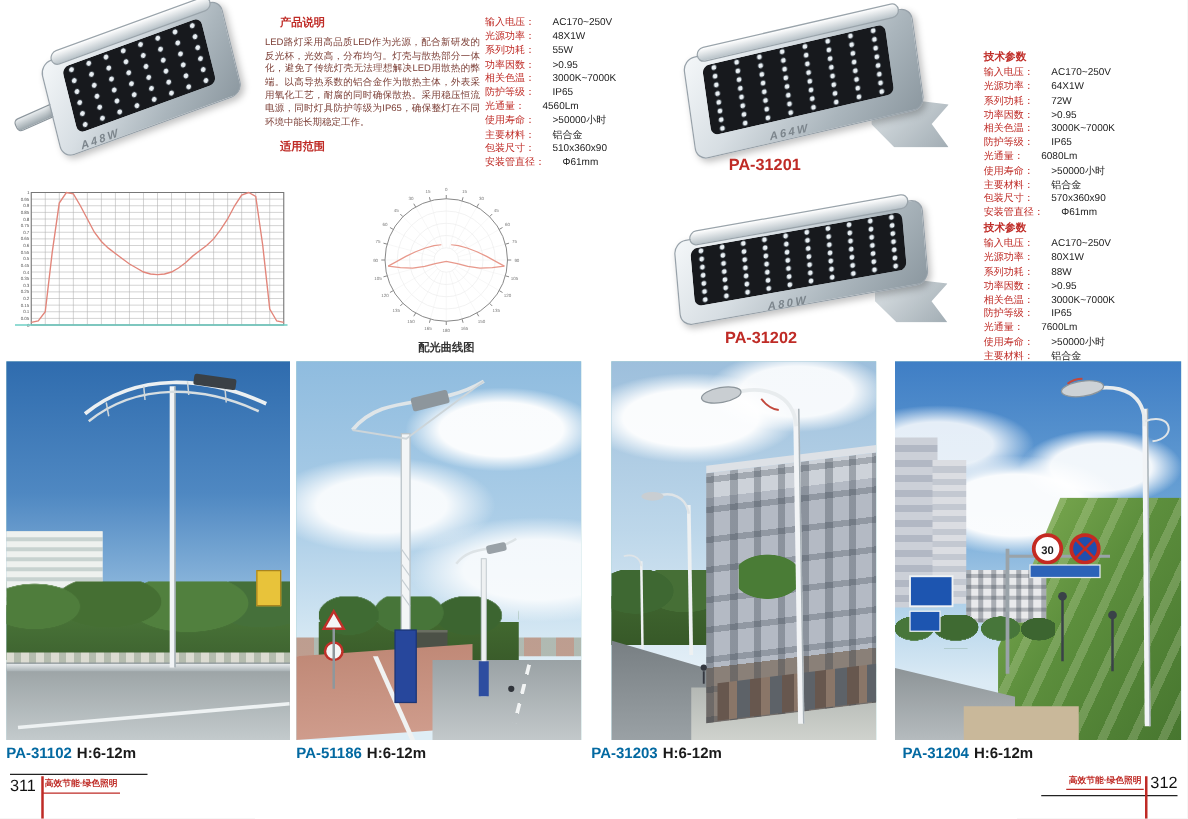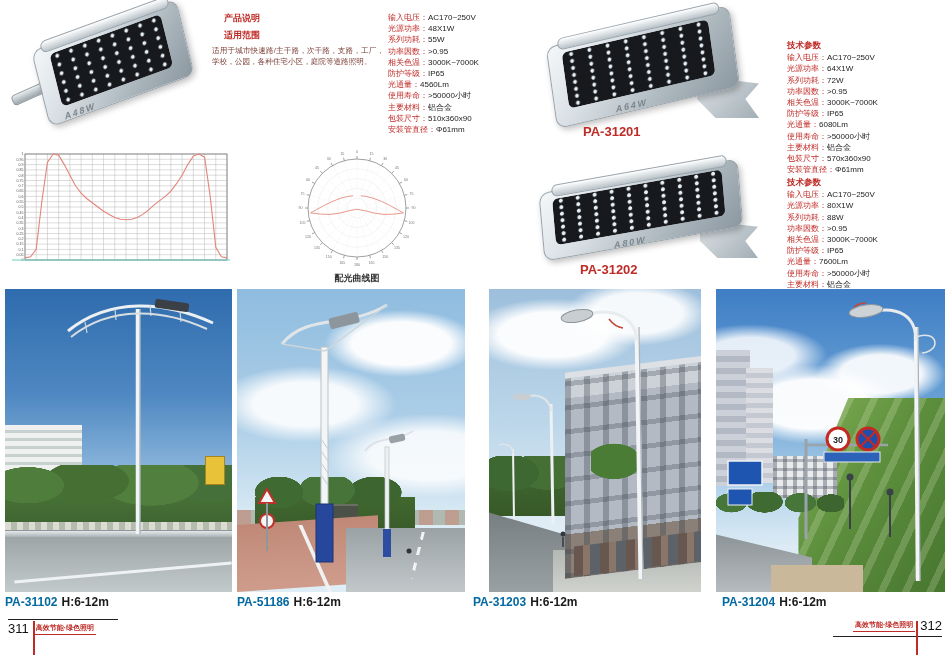--- a/index.html
+++ b/index.html
@@ -21,21 +21,21 @@
   .lamp-bracket{position:absolute;background:linear-gradient(135deg,#dfe5e8,#a2adb4);
     clip-path:polygon(0 0,100% 18%,78% 55%,100% 100%,30% 100%,0 55%);}
   .product-code{position:absolute;color:#bf2b26;font-weight:bold;font-size:13px;}
 
   
   .desc-title{color:#bf2b26;font-weight:bold;font-size:9px;margin:0 0 4px 12px;}
   .desc-body{color:#7d4038;font-size:7.6px;line-height:10.6px;text-align:justify;margin:0 0 8px 0;}
   .specs{font-size:8px;line-height:11.2px;white-space:nowrap;}
   .specs-header{color:#bf2b26;font-weight:bold;font-size:8.5px;margin-bottom:1px;}
   .spec-label{color:#bf2b26;}
-  .spec-value{color:#222;}
+  .spec-value{color:#222;margin-left:14px;}
 
   
   .chart-frame{position:absolute;background:#fff;}
   .polar-caption{position:absolute;color:#333;font-weight:bold;font-size:9px;text-align:center;}
 
   
   .photo{position:absolute;top:289px;height:303px;overflow:hidden;background:#9cc;}
   .photo .layer{position:absolute;}
   .caption{position:absolute;top:595px;font-size:12px;font-weight:bold;}
   .cap-code{color:#0369a1;}
@@ -58,22 +58,22 @@
     <div class="lamp-body" style="left:28px;top:18px;width:152px;height:76px;transform:rotate(-20deg) skewX(-6deg);">
       <div class="lamp-cap"></div>
       <div class="led-panel" style="left:16px;top:8px;width:118px;height:54px;background-size:14.7px 9px;"></div>
       <div class="lamp-badge" style="left:16px;bottom:-1px;">A48W</div>
     </div>
   </div>
   <div class="product-code" style="left:112px;top:122px;margin-top:48px;">PA-31101</div>
 
   <div class="abs" style="left:212px;top:12px;width:172px;">
     <div class="desc-title">产品说明</div>
+    <div class="desc-body">LED路灯采用高品质LED作为光源，配合新研发的反光杯，光效高，分布均匀。灯壳与散热部分一体化，避免了传统灯壳无法理想解决LED用散热的弊端。以高导热系数的铝合金作为散热主体，外表采用氧化工艺，耐腐的同时确保散热。采用稳压恒流电源，同时灯具防护等级为IP65，确保整灯在不同环境中能长期稳定工作。</div>
     <div class="desc-title">适用范围</div>
-    <div class="desc-body">适用于城市快速路/主干路，次干路，支路，工厂，学校，公园，各种住宅小区，庭院等道路照明。</div>
   </div>
 
   <div class="specs abs" style="left:388px;top:12px;width:140px;">
       <div class="spec-row"><span class="spec-label">输入电压：</span><span class="spec-value">AC170~250V</span></div>
       <div class="spec-row"><span class="spec-label">光源功率：</span><span class="spec-value">48X1W</span></div>
       <div class="spec-row"><span class="spec-label">系列功耗：</span><span class="spec-value">55W</span></div>
       <div class="spec-row"><span class="spec-label">功率因数：</span><span class="spec-value">&gt;0.95</span></div>
       <div class="spec-row"><span class="spec-label">相关色温：</span><span class="spec-value">3000K~7000K</span></div>
       <div class="spec-row"><span class="spec-label">防护等级：</span><span class="spec-value">IP65</span></div>
       <div class="spec-row"><span class="spec-label">光通量：</span><span class="spec-value">4560Lm</span></div>

